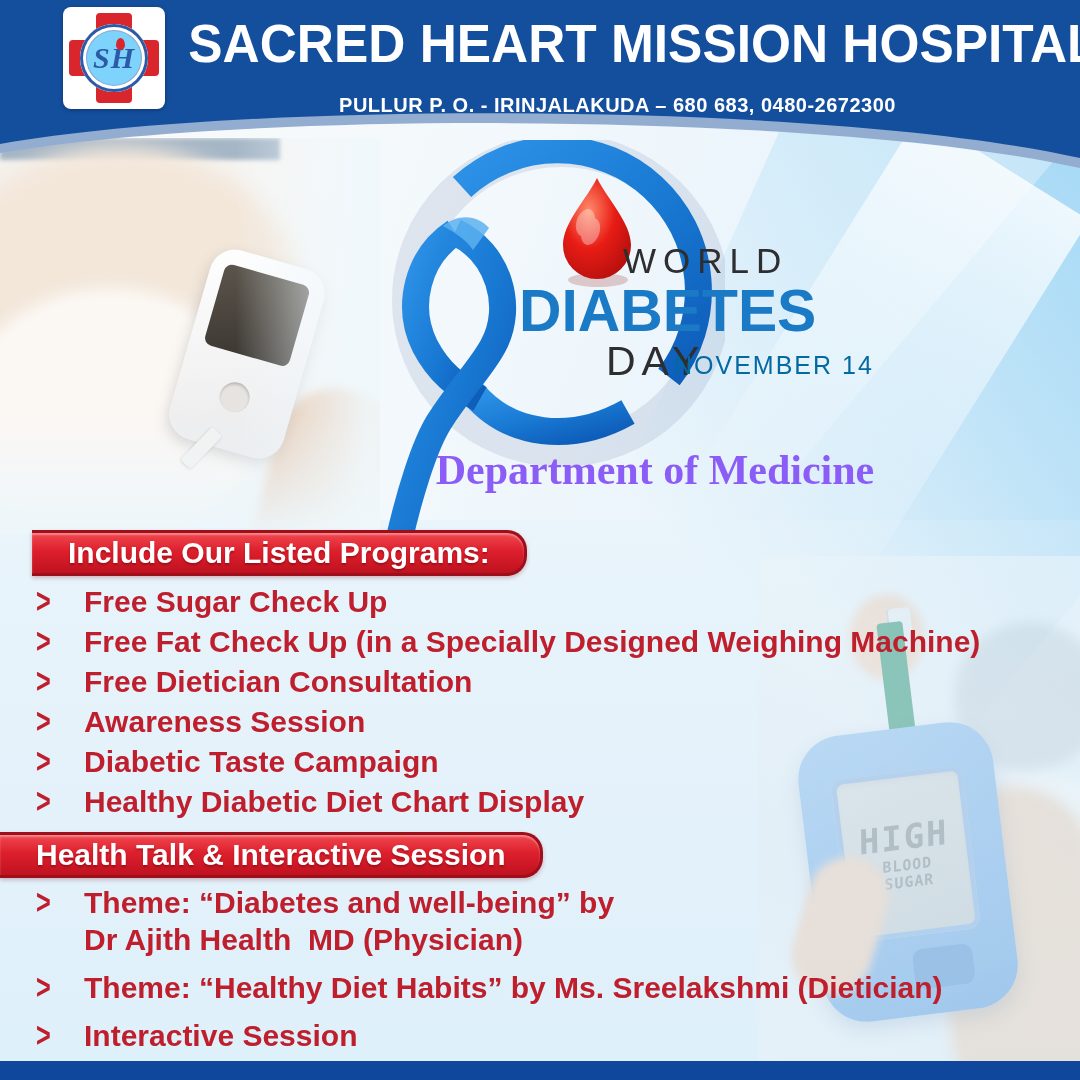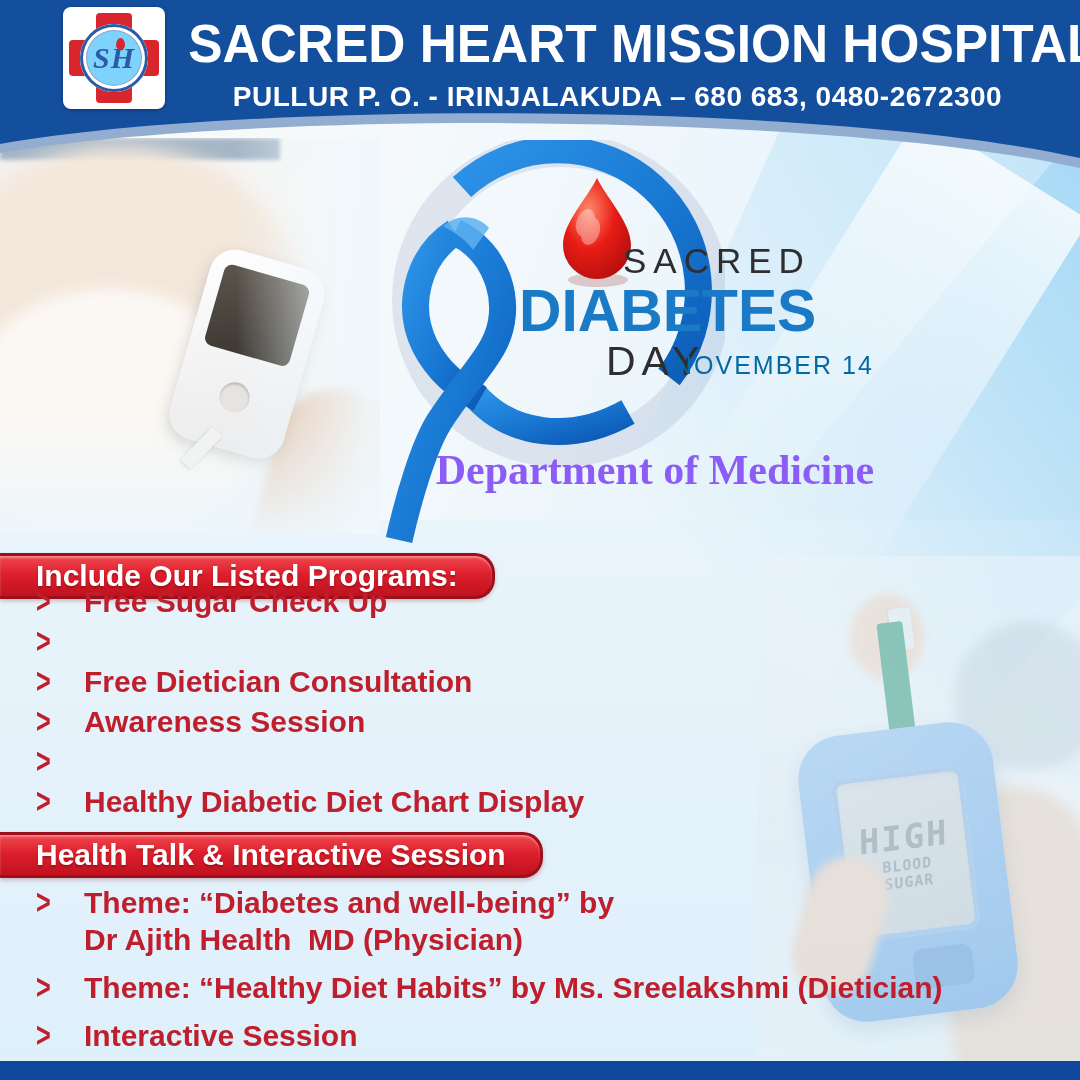--- a/index.html
+++ b/index.html
@@ -53,38 +53,38 @@
   .header-wrap{left:0;top:0;width:1080px;height:185px;}
   .logo-box{left:63px;top:7px;width:102px;height:102px;background:#ffffff;border-radius:8px;box-shadow:0 1px 4px rgba(0,0,30,.35);}
   .cross-v{left:33px;top:6px;width:36px;height:90px;background:#d8262c;border-radius:4px;}
   .cross-h{left:6px;top:33px;width:90px;height:36px;background:#d8262c;border-radius:4px;}
   .emblem{left:17px;top:17px;width:68px;height:68px;background:#7dd3fc;border-radius:50%;box-shadow:inset 0 0 0 3px #2d5aa6, inset 0 0 0 6px #ffffff, inset 0 0 0 7px #8aa5cc;
           display:flex;align-items:center;justify-content:center;}
   .monogram{font-family:"Liberation Serif",serif;font-style:italic;font-weight:bold;color:#2d5aa6;font-size:30px;letter-spacing:1px;}
   .emblem-drop{left:36px;top:14px;width:9px;height:12px;background:#d8262c;border-radius:50% 50% 50% 50%/60% 60% 40% 40%;}
   .head-texts{left:175px;top:0;width:885px;height:110px;text-align:center;color:#ffffff;}
   .head-title{margin-top:13px;font-size:53px;font-weight:bold;letter-spacing:0px;transform:scaleX(.97);white-space:nowrap;}
-  .head-sub{margin-top:7px;font-size:28px;font-weight:bold;letter-spacing:.5px;white-space:nowrap;}
+  .head-sub{margin-top:20px;font-size:20px;font-weight:bold;letter-spacing:.5px;white-space:nowrap;}
 
   
   .t-world{left:623px;top:241px;font-size:35px;letter-spacing:7px;color:#2e2e30;font-weight:400;}
   .t-diabetes{left:516px;top:276px;font-size:60px;font-weight:bold;color:#1b7ac5;letter-spacing:0px;transform:scaleX(.98);}
   .t-day{left:606px;top:338px;font-size:41px;letter-spacing:6px;color:#2e2e30;font-weight:400;}
   .t-date{left:674px;top:351px;font-size:25px;letter-spacing:2px;color:#0369a1;font-weight:400;}
   .t-dept{left:0px;top:446px;width:1080px;text-align:center;font-family:"Liberation Serif",serif;
           font-weight:bold;font-size:42px;color:#8b5cf6;padding-left:230px;box-sizing:border-box;width:1080px;}
   .t-dept-inner{display:inline-block;}
 
   
   .banner{left:0;height:46px;background:linear-gradient(180deg,#f0484f 0%,#dd1f2d 45%,#c0121f 100%);
           border:3px solid #9d0f1a;border-left:none;border-radius:0 20px 20px 0;
           box-shadow:inset 0 2px 2px rgba(255,255,255,.35), 0 2px 4px rgba(120,0,10,.25);
           display:flex;align-items:center;color:#fff;font-weight:bold;font-size:30px;
           padding:0 34px 0 36px;box-sizing:border-box;text-shadow:0 2px 2px rgba(100,0,8,.4);white-space:nowrap;}
-  .banner1{top:553px;}
+  .banner1{top:530px;margin-left:32px;}
   .banner2{top:832px;align-items:center;}
 
   .list{left:36px;display:flex;flex-direction:column;}
   .list1{top:583px;width:1030px;}
   .list2{top:884px;width:1030px;}
   .list-item{display:flex;align-items:flex-start;color:#bf1e2c;font-weight:bold;font-size:30px;line-height:37px;margin-bottom:3px;}
   .list1 .list-item{margin-bottom:3px;}
   .list2 .list-item{margin-bottom:11px;}
   .chev{width:48px;flex:0 0 48px;color:#bf1e2c;font-weight:800;transform:scaleY(1.25) scaleX(.9);transform-origin:left center;font-size:28px;line-height:37px;}
   .item-text{white-space:pre-wrap;}
@@ -162,21 +162,21 @@
   <path d="M70,92 C113,112 130,166 108,206 C95,230 74,250 54,282 C39,306 24,356 14,400" fill="none" stroke="url(#rib)" stroke-width="27"></path>
 
   <path d="M58,86 C72,74 92,74 104,88 L88,110 C80,98 68,92 58,86 Z" fill="#5cb1f0" opacity="0.85"></path>
 
   <ellipse cx="213" cy="140" rx="30" ry="7" fill="rgba(160,60,50,0.25)"></ellipse>
 
   <path d="M212,38 C201,60 178,83 178,105 a34,34 0 0 0 68,0 C246,83 223,60 212,38 Z" fill="url(#dropg)"></path>
   <path d="M196,96 a9,14 18 1 1 14,-18 a9,14 18 1 1 -14,18" fill="rgba(255,255,255,0.35)"></path>
 </svg>
 
-<div class="abs t-world">SACRED</div>
+<div class="abs t-world">WORLD</div>
 <div class="abs t-diabetes">DIABETES</div>
 <div class="abs t-day">DAY</div>
 <div class="abs t-date">NOVEMBER 14</div>
 <div class="abs t-dept"><span class="t-dept-inner">Department of Medicine</span></div>
 
 <svg class="abs header-wrap" width="1080" height="185" viewBox="0 0 1080 185">
   <path d="M0,0 L1080,0 L1080,168 C830,112 250,110 0,153 Z" fill="#92add0"></path>
   <path d="M0,0 L1080,0 L1080,158 C830,102 250,100 0,144 Z" fill="#144f9e"></path>
 </svg>
 
@@ -197,31 +197,33 @@
 <div class="abs banner banner1">
   <span>Include Our Listed Programs:</span>
 </div>
 <div class="abs list list1">
     <div class="list-item">
       <span class="chev">&gt;</span>
       <div class="item-text"><div>Free Sugar Check Up</div></div>
     </div>
     <div class="list-item">
       <span class="chev">&gt;</span>
+      <div class="item-text"><div>Free Fat Check Up (in a Specially Designed Weighing Machine)</div></div>
     </div>
     <div class="list-item">
       <span class="chev">&gt;</span>
       <div class="item-text"><div>Free Dietician Consultation</div></div>
     </div>
     <div class="list-item">
       <span class="chev">&gt;</span>
       <div class="item-text"><div>Awareness Session</div></div>
     </div>
     <div class="list-item">
       <span class="chev">&gt;</span>
+      <div class="item-text"><div>Diabetic Taste Campaign</div></div>
     </div>
     <div class="list-item">
       <span class="chev">&gt;</span>
       <div class="item-text"><div>Healthy Diabetic Diet Chart Display</div></div>
     </div>
   </div>
 
 <div class="abs banner banner2">
   <span>Health Talk &amp; Interactive Session</span>
 </div>

